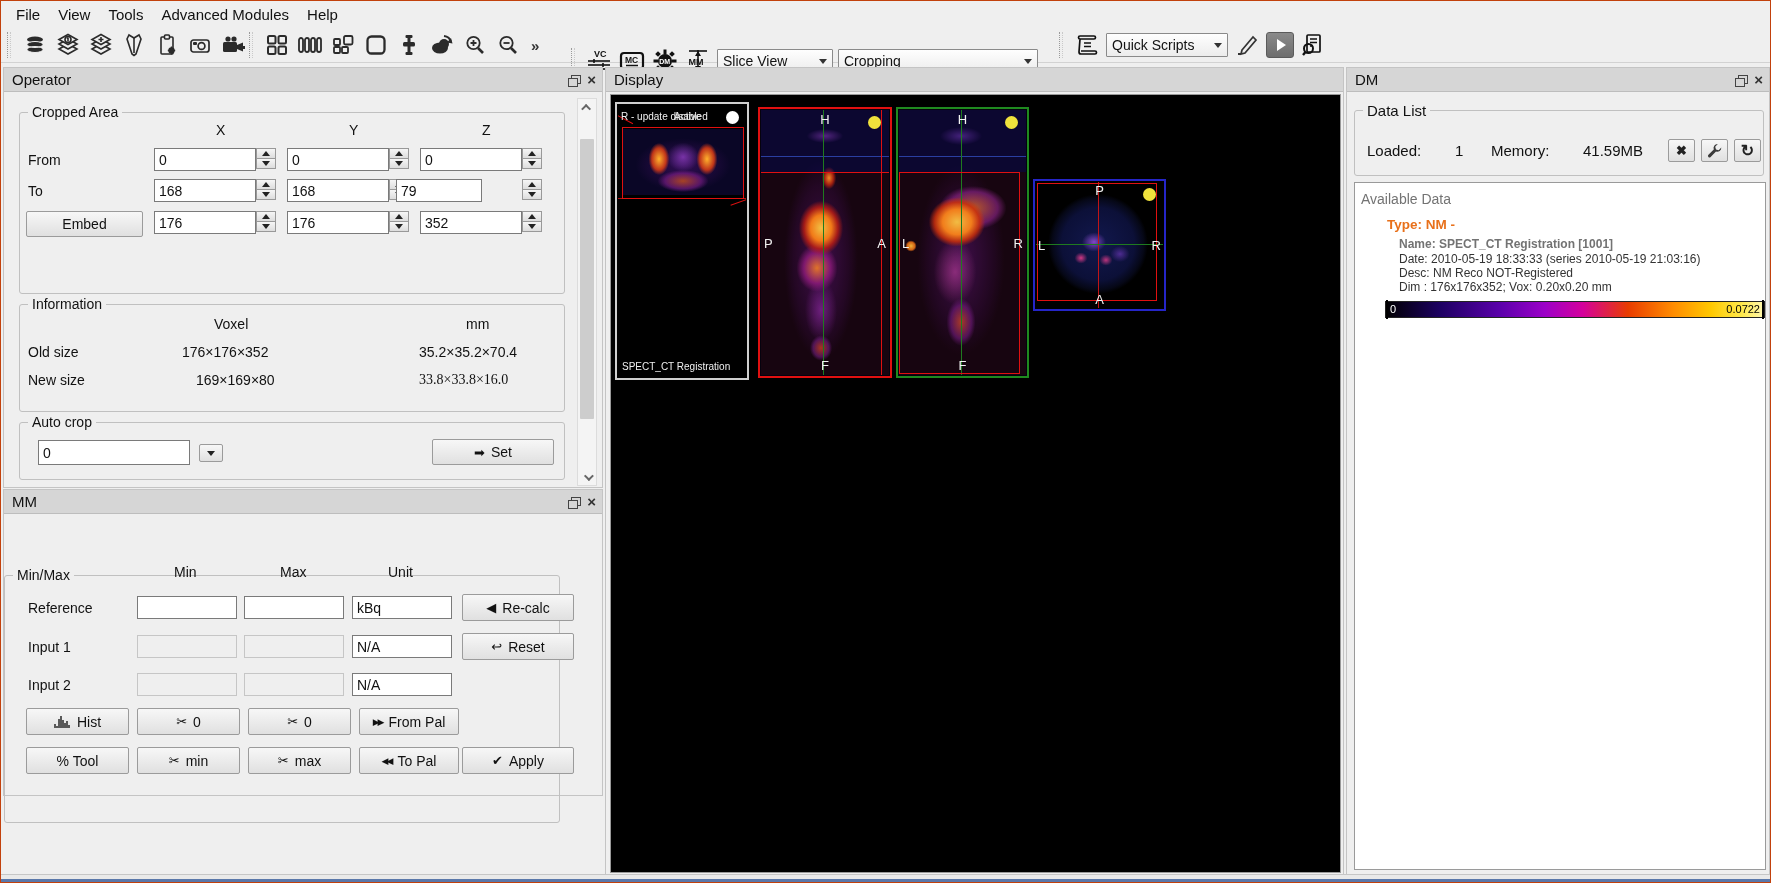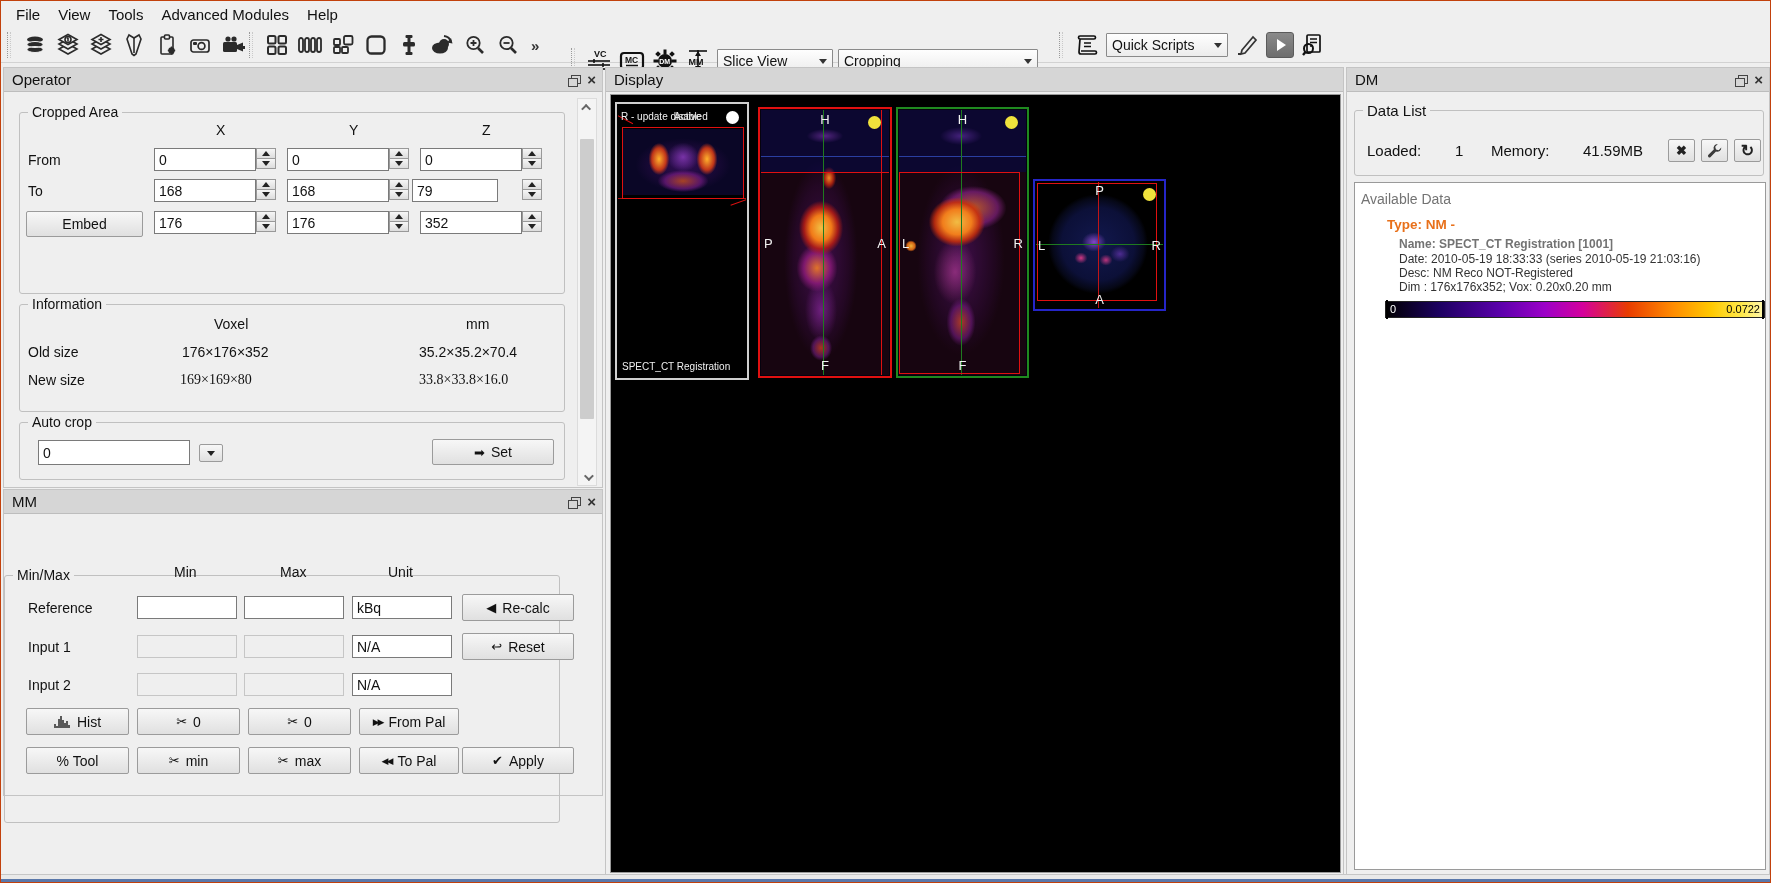--- a/index.html
+++ b/index.html
@@ -361,21 +361,21 @@
       </div>
     <input class="txt-input" style="left: 283px; top: 111px; width: 102px; height: 23px;" value="168">
     <div class="spin" style="left:385px; top:111px;">
         <div>
           <span class="tri-up"></span>
         </div>
         <div>
           <span class="tri-dn"></span>
         </div>
       </div>
-    <input class="txt-input" style="left: 408px; top: 111px; width: 86px; height: 23px;" value="79">
+    <input class="txt-input" style="left: 392px; top: 111px; width: 86px; height: 23px;" value="79">
     <div class="spin" style="left:518px; top:111px;">
         <div>
           <span class="tri-up"></span>
         </div>
         <div>
           <span class="tri-dn"></span>
         </div>
       </div>
 
     <button class="btn" style="left:22px; top:143px; width:117px; height:26px;">
@@ -411,21 +411,21 @@
 
     <div class="gbox" style="left:15px; top:236px; width:546px; height:108px;">
       <span class="gbox-legend">Information</span>
     </div>
     <span class="lbl" style="left:210px; top:248px;">Voxel</span>
     <span class="lbl" style="left:462px; top:248px;">mm</span>
     <span class="lbl" style="left:24px; top:276px;">Old size</span>
     <span class="lbl" style="left:178px; top:276px;">176×176×352</span>
     <span class="lbl" style="left:415px; top:276px;">35.2×35.2×70.4</span>
     <span class="lbl" style="left:24px; top:304px;">New size</span>
-    <span class="lbl" style="left:176px; top:304px;font-family:Liberation Serif, serif;">169×169×80</span>
+    <span class="lbl" style="left:192px; top:304px;">169×169×80</span>
     <span class="lbl" style="left:415px; top:304px;font-family:Liberation Serif, serif;">33.8×33.8×16.0</span>
 
     <div class="gbox" style="left:15px; top:354px; width:546px; height:58px;">
       <span class="gbox-legend">Auto crop</span>
     </div>
     <input class="txt-input" style="left: 34px; top: 372px; width: 152px; height: 25px;" value="0">
     <button class="btn" style="left:195px; top:376px; width:24px; height:18px;">
         <span class="tri-dn"></span>
       </button>
     <button class="btn" style="left:428px; top:371px; width:122px; height:26px;">

